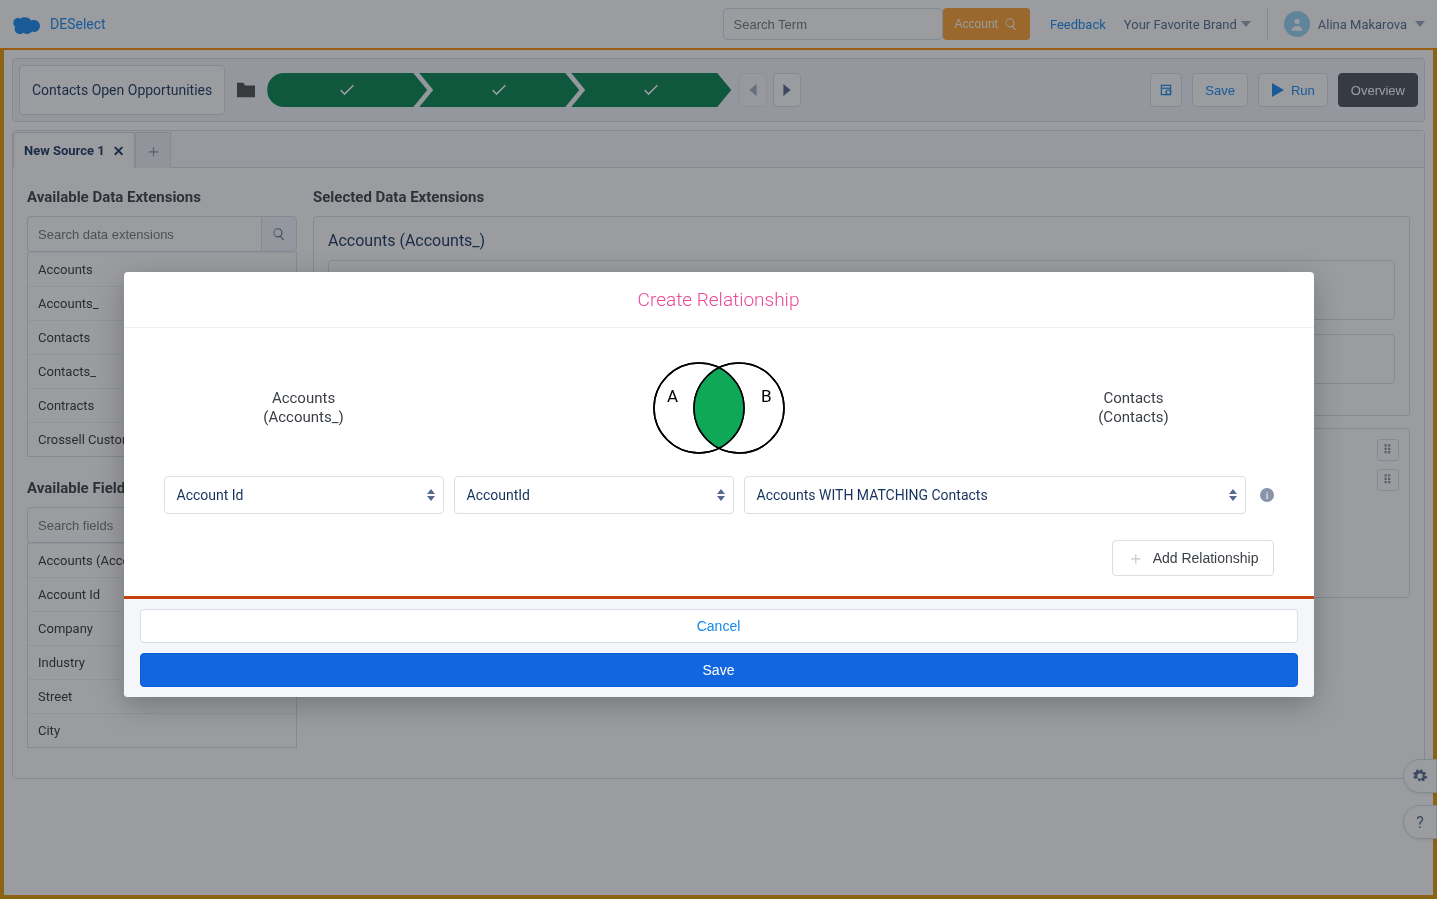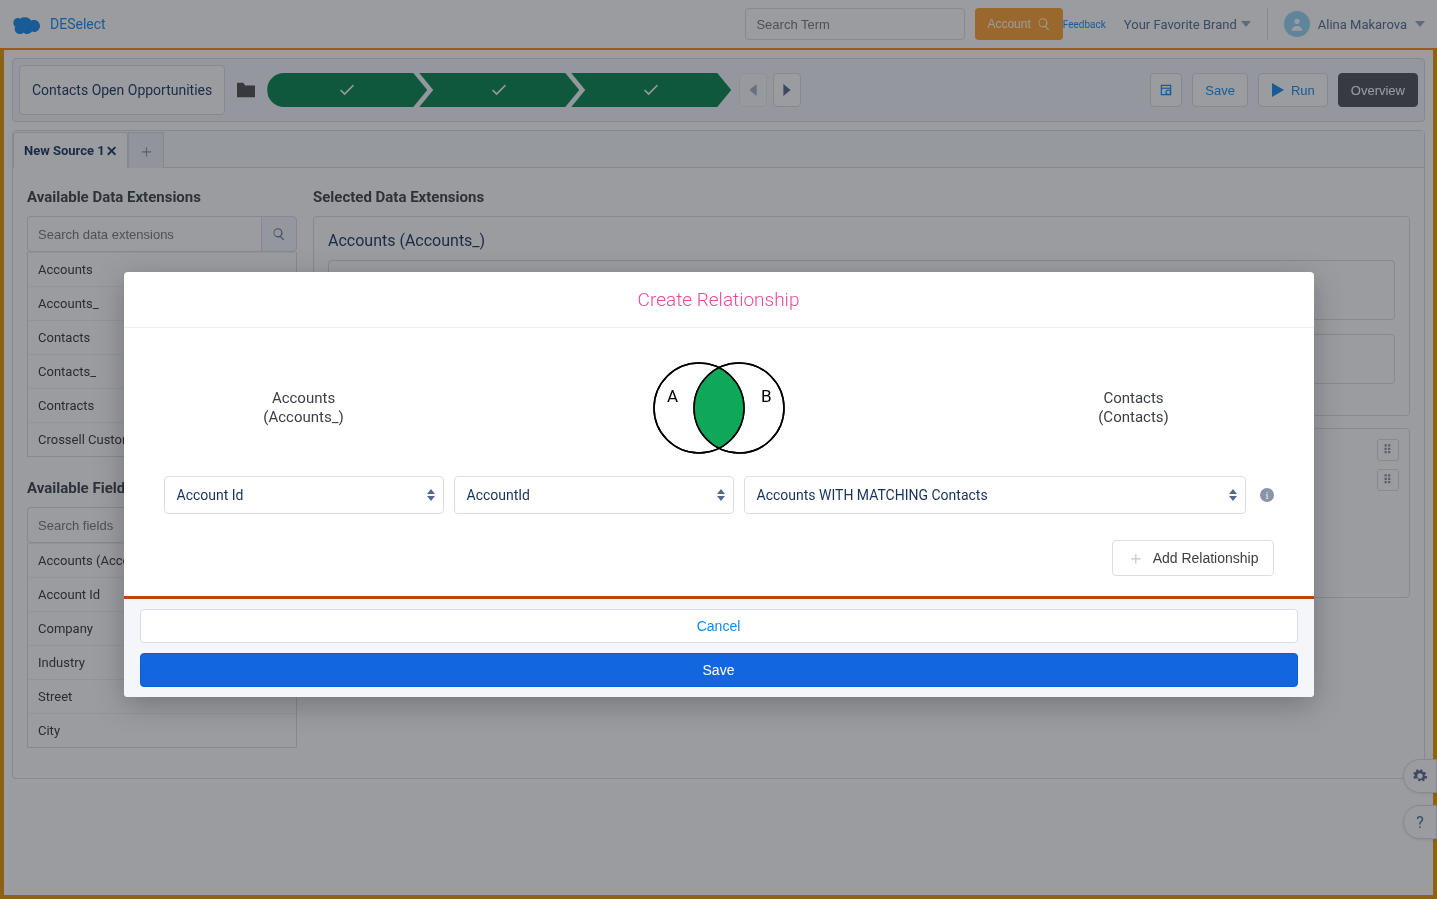--- a/index.html
+++ b/index.html
@@ -4,24 +4,24 @@
 <style>
   * { box-sizing: border-box; }
   html, body { margin:0; padding:0; font-family: -apple-system, BlinkMacSystemFont, "Segoe UI", Roboto, Helvetica, Arial, sans-serif; background:#fff; color:#16325c; }
 
   
   .global-header { height:50px; display:flex; align-items:center; padding:0 12px; border-bottom:2px solid #ff8b00; }
   .logo-wrap { display:flex; align-items:center; gap:6px; }
   .sf-cloud { width:32px; height:22px; fill:#1589ee; }
   .app-name { color:#1589ee; font-size:14px; }
   .header-spacer { flex:1; }
-  .search-wrap { display:flex; align-items:center; gap:10px; }
+  .search-wrap { display:flex; align-items:center; gap:0; }
   .search-input { height:32px; width:220px; border:1px solid #d8dde6; border-radius:4px; padding:0 10px; font-size:13px; }
   .btn-search { height:32px; background:#ff9e2c; border:none; border-radius:4px; color:#fff; padding:0 12px; font-size:12px; display:flex; align-items:center; gap:6px; cursor:pointer; }
-  .header-link { color:#1589ee; font-size:10px; cursor:pointer; }
+  .header-link { color:#1589ee; font-size:13px; margin-left:20px; cursor:pointer; }
   .brand-drop { color:#54698d; font-size:13px; margin-left:18px; display:flex; align-items:center; gap:4px; cursor:pointer; }
   .v-divider { width:1px; height:32px; background:#d8dde6; margin:0 16px; }
   .avatar { width:26px; height:26px; border-radius:50%; background:#95d4f3; display:flex; align-items:center; justify-content:center; }
   .user-drop { display:flex; align-items:center; gap:8px; color:#54698d; font-size:13px; cursor:pointer; }
   .chev-down { width:10px; height:10px; fill:#97a4b7; }
 
   
   .work-area { border:4px solid #e59500; border-top:none; padding:8px; position:relative; min-height:849px; }
 
   
@@ -37,21 +37,21 @@
   .nav-btn.disabled { opacity:.5; }
   .nav-btn svg { width:8px; height:12px; fill:#54698d; }
   .toolbar-spacer { flex:1; }
   .tb-btn { height:34px; border:1px solid #d8dde6; background:#fff; border-radius:4px; padding:0 12px; color:#1589ee; font-size:13px; display:flex; align-items:center; gap:6px; cursor:pointer; }
   .tb-btn.overview { background:#4a4f56; color:#fff; border-color:#4a4f56; }
   .blue-ic { width:14px; height:14px; fill:#1589ee; }
 
   
   .panel { background:#fff; border:1px solid #d8dde6; border-radius:4px; margin-top:8px; padding:0 0 16px 0; }
   .tabs { display:flex; align-items:center; border-bottom:1px solid #d8dde6; background:#f7f9fb; }
-  .tab { background:#fff; border:1px solid #d8dde6; border-bottom:none; border-radius:3px 3px 0 0; height:36px; padding:0 10px; display:flex; align-items:center; gap:1px; font-size:13px; font-weight:bold; color:#16325c; position:relative; top:1px; }
+  .tab { background:#fff; border:1px solid #d8dde6; border-bottom:none; border-radius:3px 3px 0 0; height:36px; padding:0 10px; display:flex; align-items:center; gap:8px; font-size:13px; font-weight:bold; color:#16325c; position:relative; top:1px; }
   .tab-close { font-size:14px; cursor:pointer; font-weight:bold;}
   .tab-add { width:36px; height:36px; display:flex; align-items:center; justify-content:center; background:#eef1f6; border:1px solid #d8dde6; border-bottom:none; position:relative; top:1px; cursor:pointer; }
   .plus { font-size:18px; color:#8894a8; }
 
   .cols { display:flex; gap:16px; padding:14px; }
   .left-col { width:270px; }
   .right-col { flex:1; }
 
   .section-title { font-size:15px; font-weight:bold; color:#3a3f46; margin:6px 0 10px; }
   .search-row { display:flex; }

